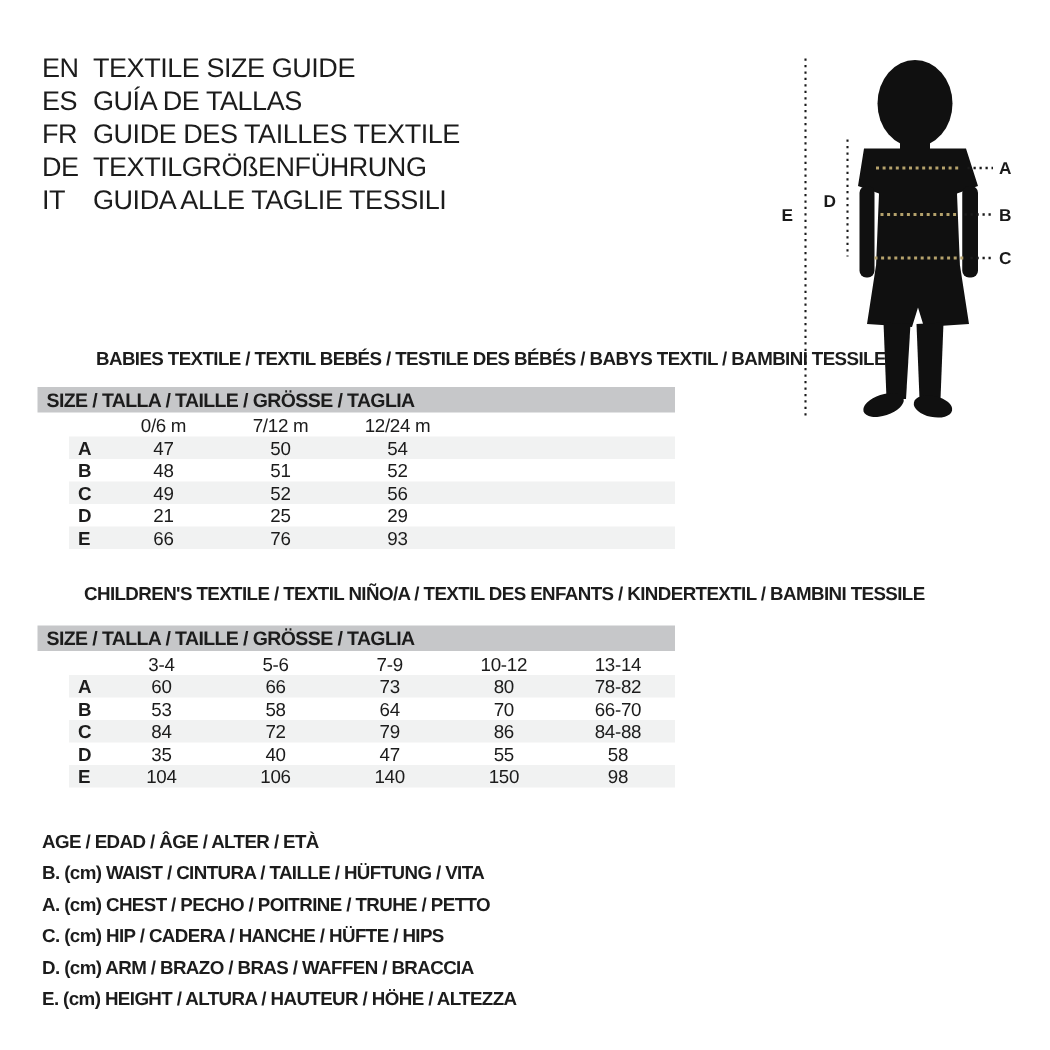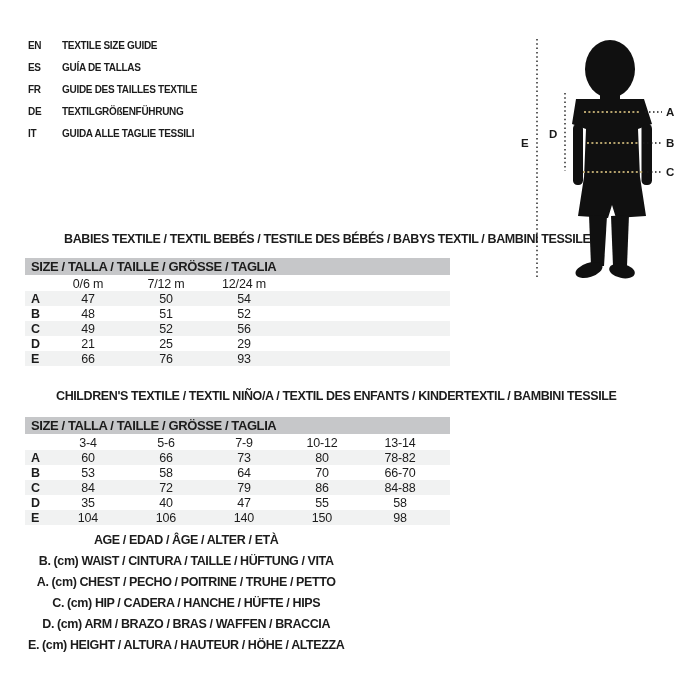--- a/index.html
+++ b/index.html
@@ -6,44 +6,44 @@
   html,body { background:#fff; }
   body {
     width:700px; height:700px; position:relative; overflow:hidden;
     font-family:"Liberation Sans", sans-serif; color:#1c1c1c;
   }
   .page { position:absolute; left:0; top:0; width:700px; height:700px; background:#fff; }
 
   
   .languages { position:absolute; left:28px; top:34px; }
   .lang-row { display:flex; height:22px; align-items:center;
-              font-size:10px; font-weight:700; letter-spacing:-0.3px; }
+              font-size:18px; font-weight:400; letter-spacing:-0.3px; }
   .lang-code { width:34px; }
 
   
   .section-title { position:absolute; left:28px; font-size:12.5px; font-weight:700;
                    letter-spacing:-0.4px; white-space:nowrap; }
   .babies-title   { top:232px;padding-left:36px; }
   .children-title { top:389px;margin-left:28px; }
 
   
   .table { position:absolute; left:25px; width:425px; }
   .babies-table   { top:258px; }
   .children-table { top:417px; }
   .size-bar { height:17px; line-height:17px; background:#c6c7c9; padding-left:6px;
               font-size:13px; font-weight:700; letter-spacing:-0.4px; }
-  .col-head, .trow { display:flex; align-items:center; font-size:12.5px; }
+  .col-head, .trow { display:flex; align-items:center; font-size:12.5px;margin-left:21px; }
   .col-head { height:15px; margin-top:1px; }
   .trow { height:15px; }
   .trow.stripe { background:#f1f2f2; }
   .row-label { width:24px; padding-left:6px; font-weight:700; }
   .cell { width:78px; text-align:center; letter-spacing:-0.2px; }
 
   
-  .legend { position:absolute; left:28px; top:530px;text-align:center; }
+  .legend { position:absolute; left:28px; top:551px; }
   .legend-line { height:21px; line-height:21px; font-size:12.5px; font-weight:700;
                  letter-spacing:-0.4px; white-space:nowrap; }
 
   
   .figure { position:absolute; left:510px; top:25px; width:190px; height:265px; }
   .diag-label { font-family:"Liberation Sans", sans-serif; font-size:11.5px;
                 font-weight:700; fill:#1a1a1a; }
 </style>
 </head>
 <body>

